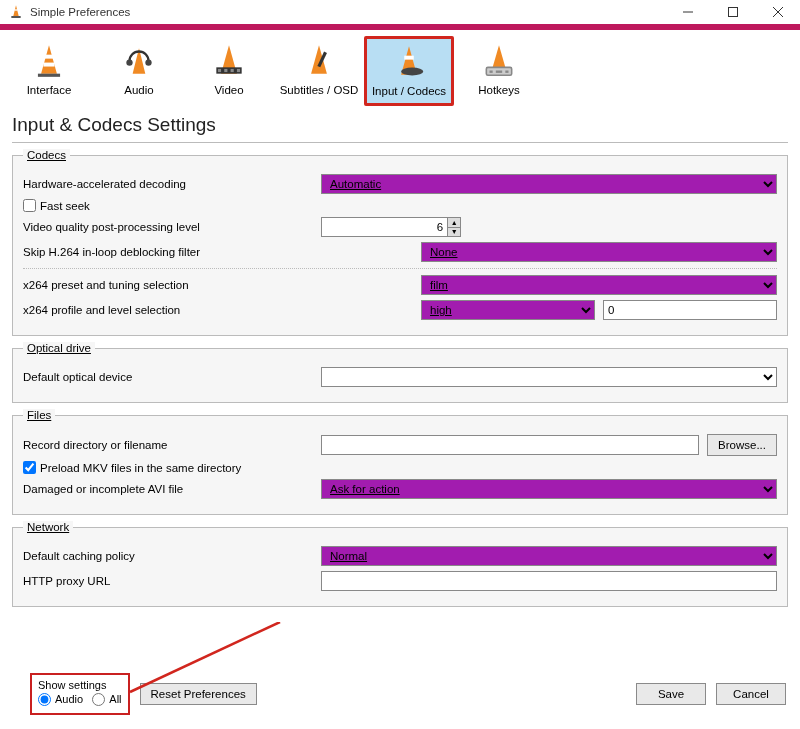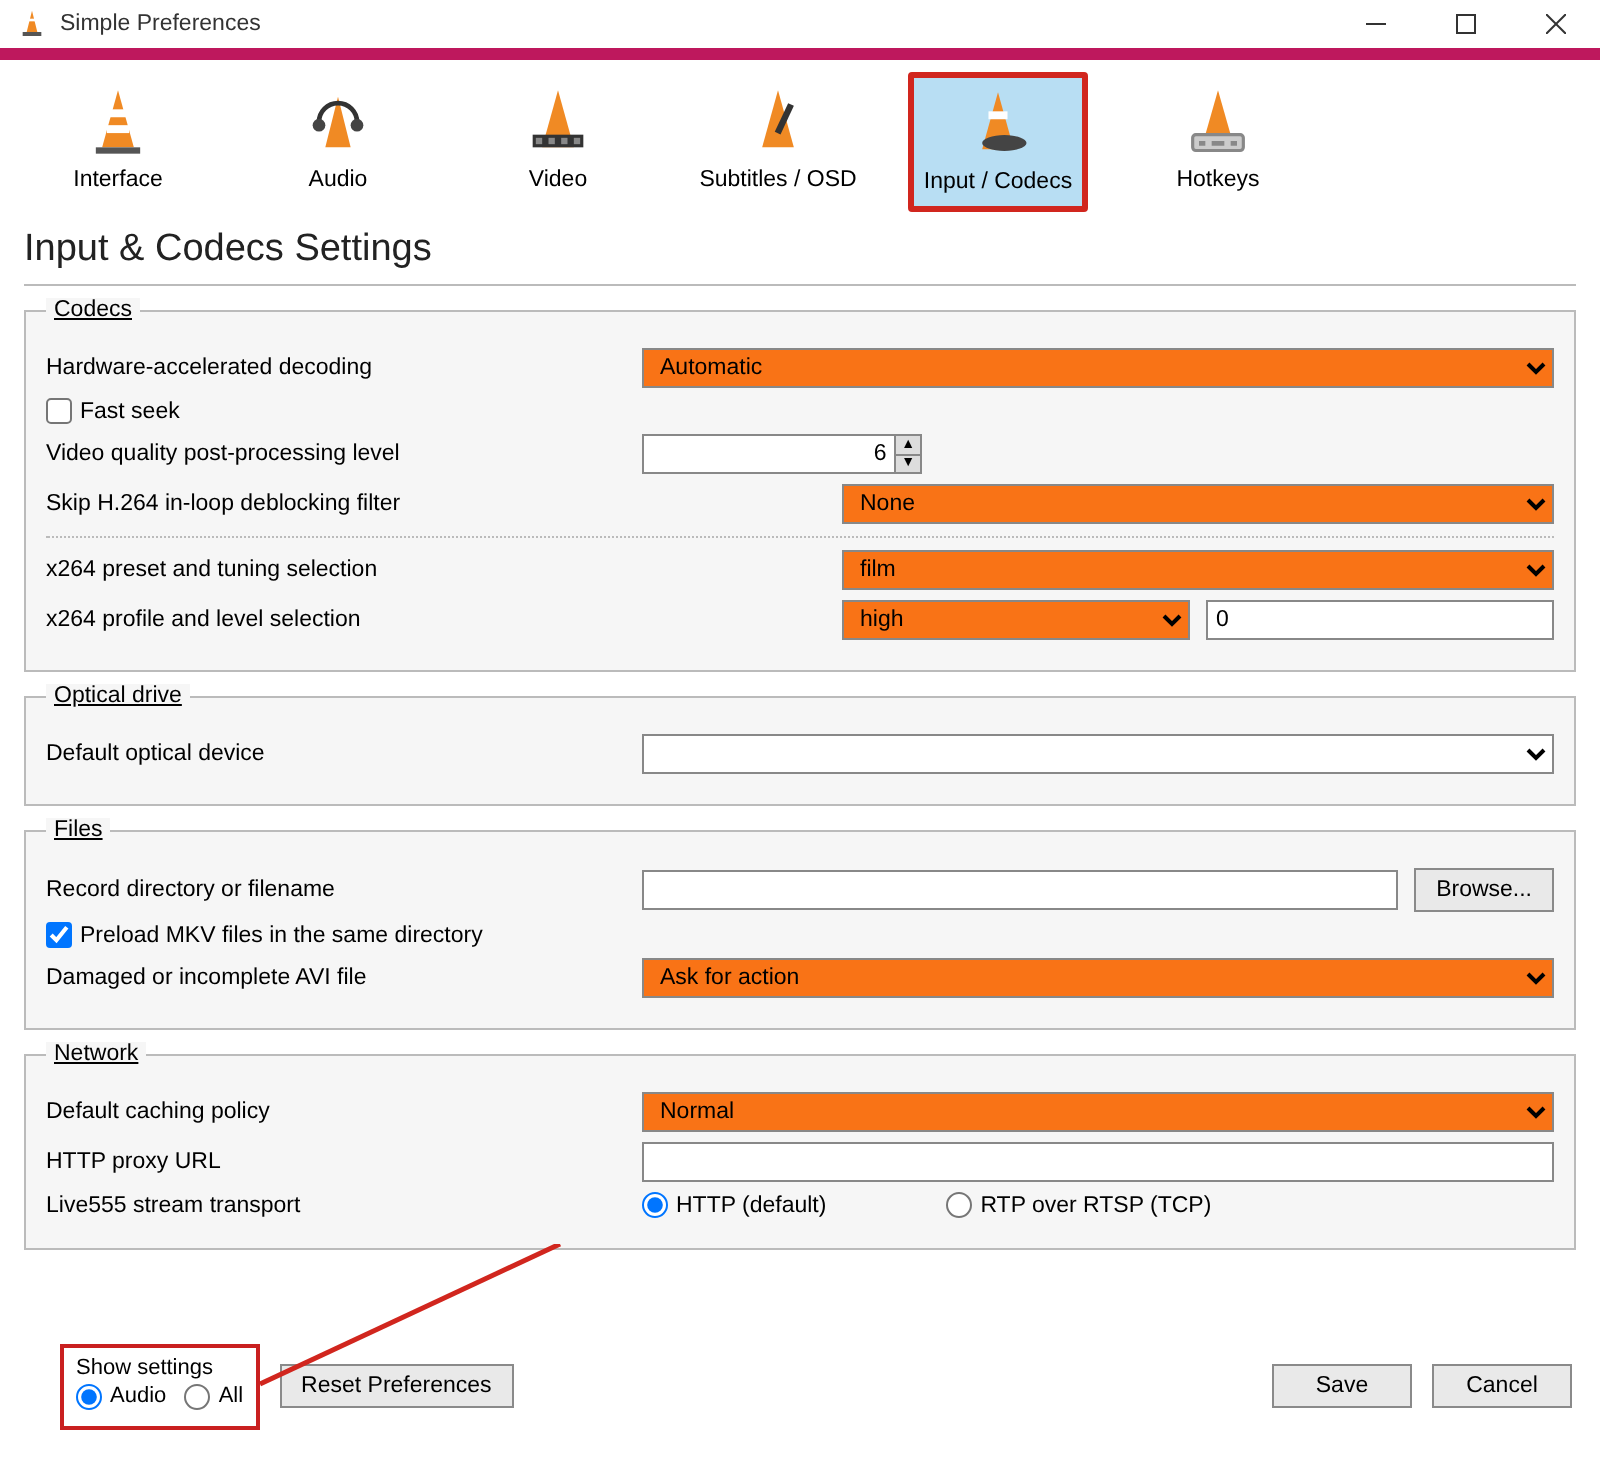--- a/index.html
+++ b/index.html
@@ -25,22 +25,22 @@
   .titlebar .spacer { flex: 1; }
   .winbtn {
     width: 45px; height: 30px;
     display: flex; align-items: center; justify-content: center;
     color: #333;
   }
   .winbtn svg { width: 10px; height: 10px; }
 
   .toolbar {
     display: flex;
-    gap: 20px;
-    padding: 6px 14px 2px 14px;
+    gap: 0;
+    padding: 6px 14px 2px 4px;
   }
   .tool {
     width: 90px;
     padding: 4px 2px 6px 2px;
     text-align: center;
     border-radius: 2px;
     border: 2px solid transparent;
   }
   .tool.selected {
     background: #b8def3;
@@ -92,21 +92,22 @@
     gap: 8px;
   }
   select.sel, input.txt {
     border: 1px solid #888;
     background: #fff;
     font: inherit;
     padding: 2px 4px;
     height: 20px;
   }
   select.filled, .filled-sel {
-    background: #f97316;
+    background: #a21caf;
+    text-decoration: underline;
   }
   .wide { flex: 1; }
   .half { flex: 1; }
   .spin {
     display: inline-flex;
     border: 1px solid #888;
     height: 20px;
     width: 140px;
     background:#fff;
   }
@@ -373,33 +374,20 @@
       <div class="control-area">
         <select class="sel filled wide"><option>Normal</option></select>
       </div>
     </div>
     <div class="row">
       <span class="lbl">HTTP proxy URL</span>
       <div class="control-area">
         <input class="txt wide" value="" style="">
       </div>
     </div>
-    <div class="row">
-      <span class="lbl">Live555 stream transport</span>
-      <div class="control-area" style="gap:60px;">
-        <label class="radio-label">
-          <input type="radio" name="live555" checked="" style="">
-          <span>HTTP (default)</span>
-        </label>
-        <label class="radio-label">
-          <input type="radio" name="live555" style="">
-          <span>RTP over RTSP (TCP)</span>
-        </label>
-      </div>
-    </div>
   </fieldset>
 
 </div>
 
 <div class="footer">
   <div class="show-settings-box">
     <span class="show-settings-title">Show settings</span>
     <label class="radio-label">
       <input type="radio" name="showset" checked="" style="">
       <span>Audio</span>

